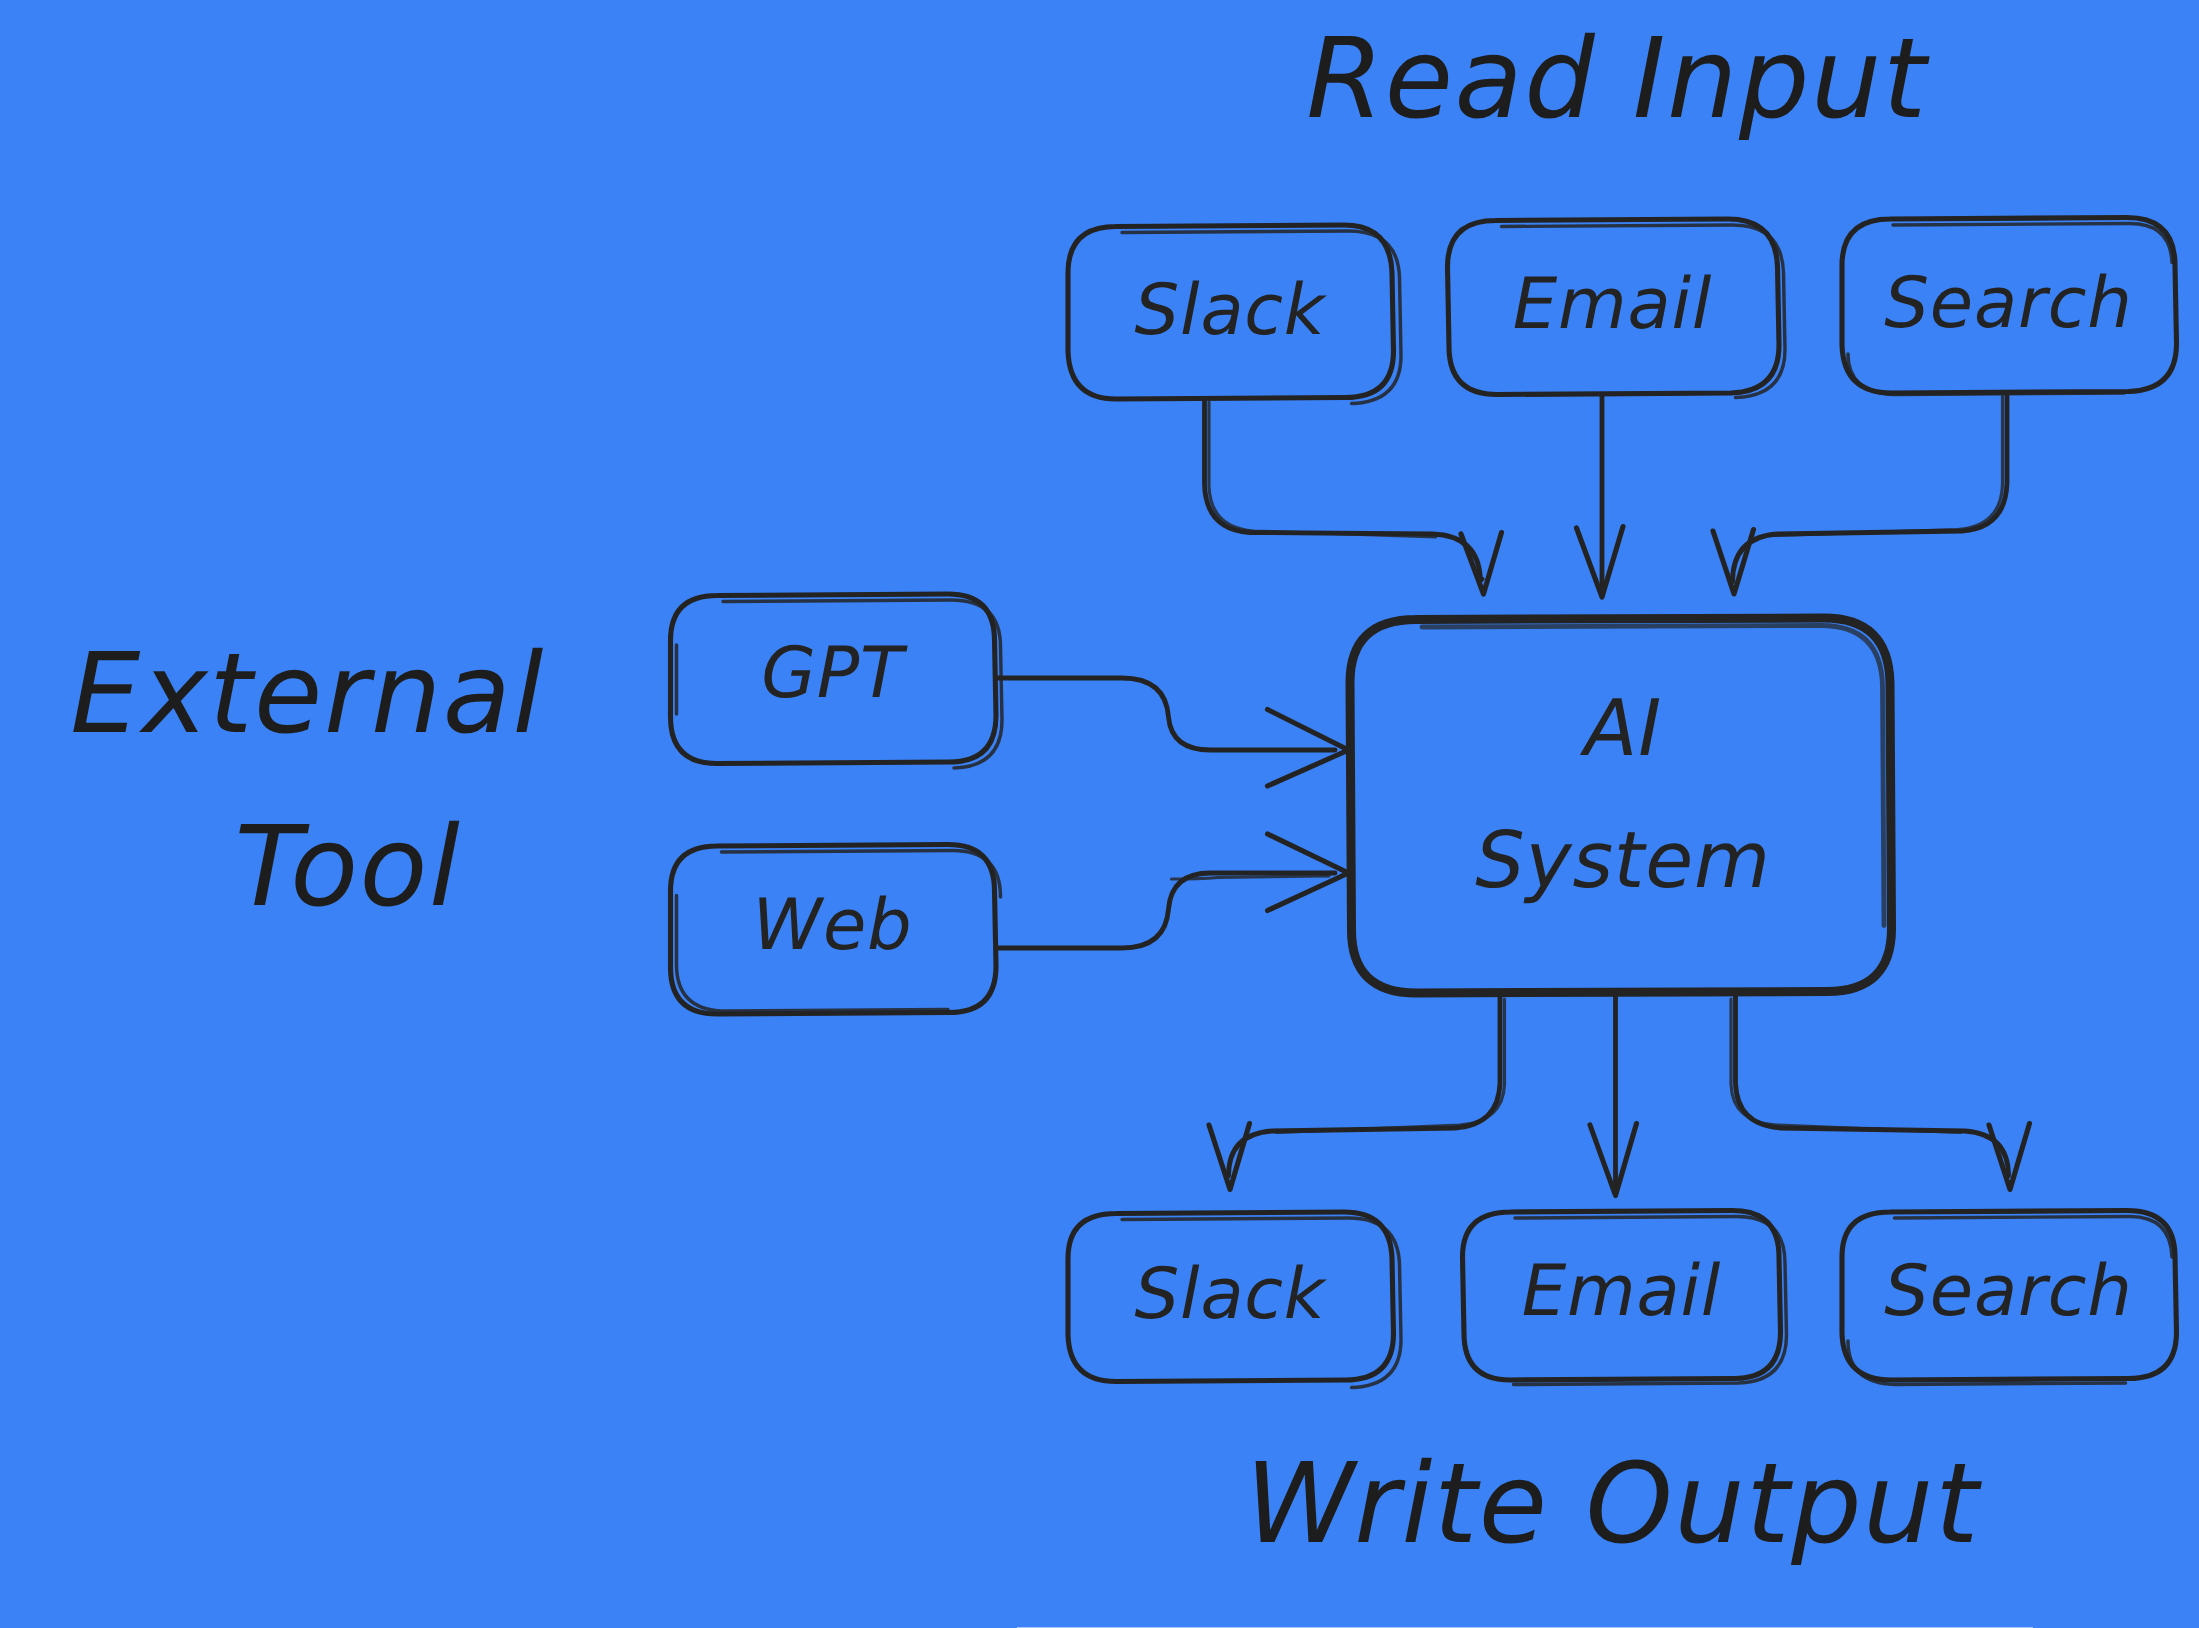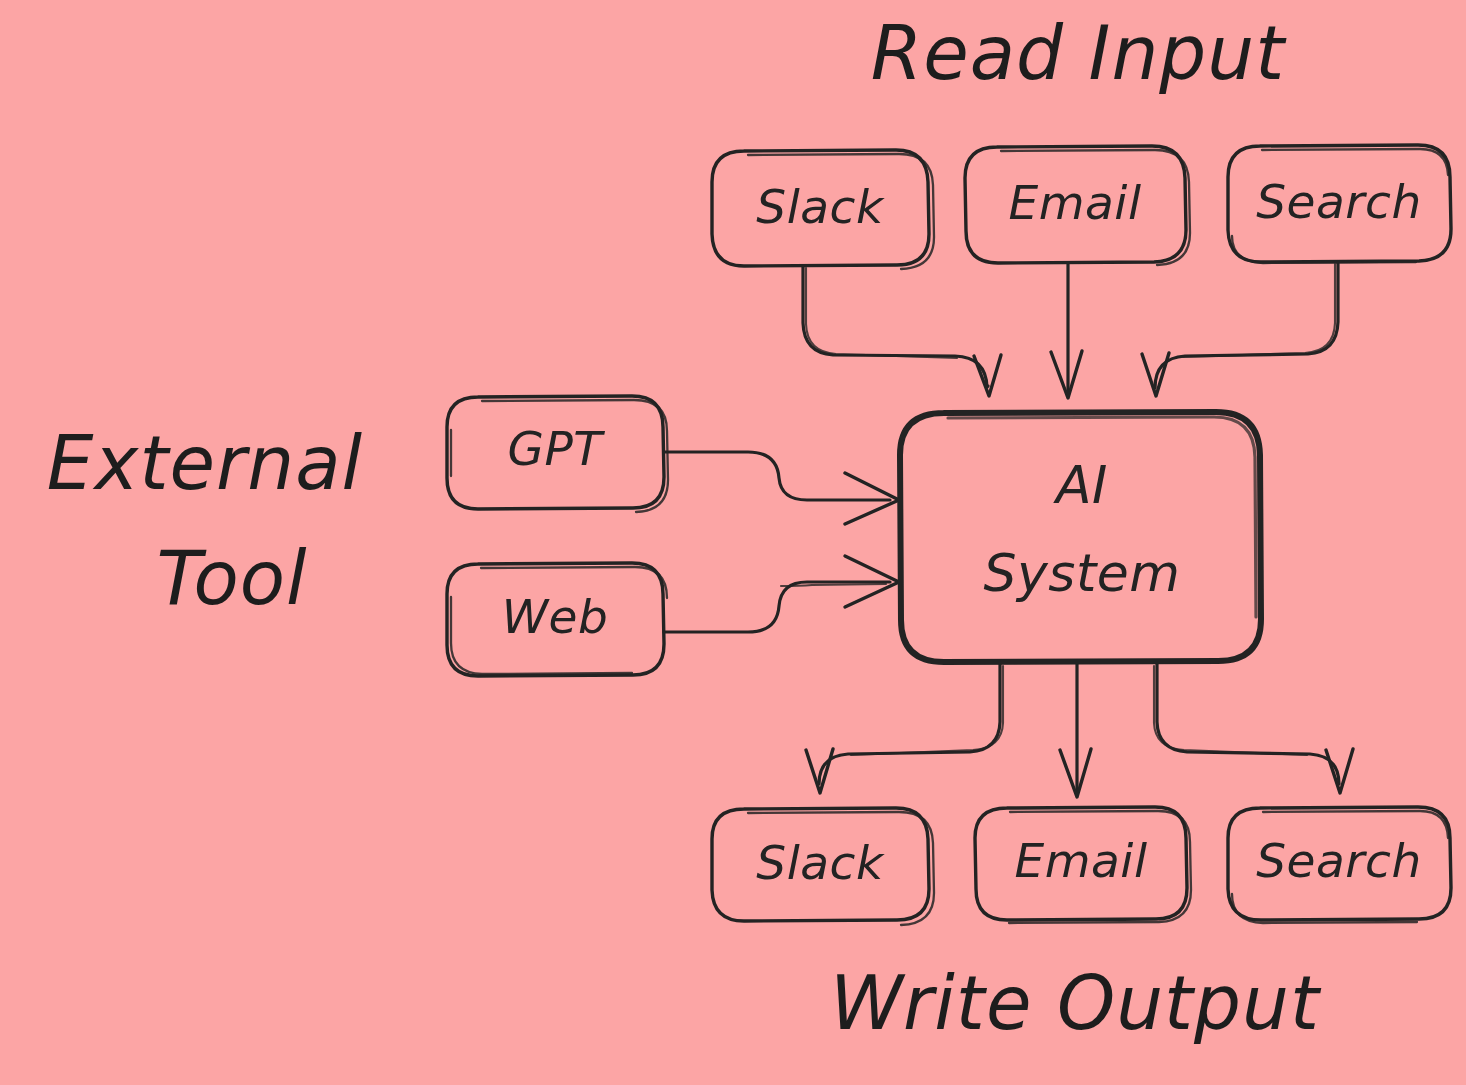--- a/index.html
+++ b/index.html
@@ -7,21 +7,21 @@
     padding: 0;
     background: #ffffff;
   }
   body {
     font-family: "DejaVu Sans", sans-serif;
   }
   #canvas {
     position: relative;
     width: 1466px;
     height: 1085px;
-    background: #fca5a5;
+    background: #3b82f6;
     overflow: hidden;
   }
   #diagram-svg {
     position: absolute;
     left: 0;
     top: 0;
     width: 1466px;
     height: 1085px;
   }
   .node-label {

